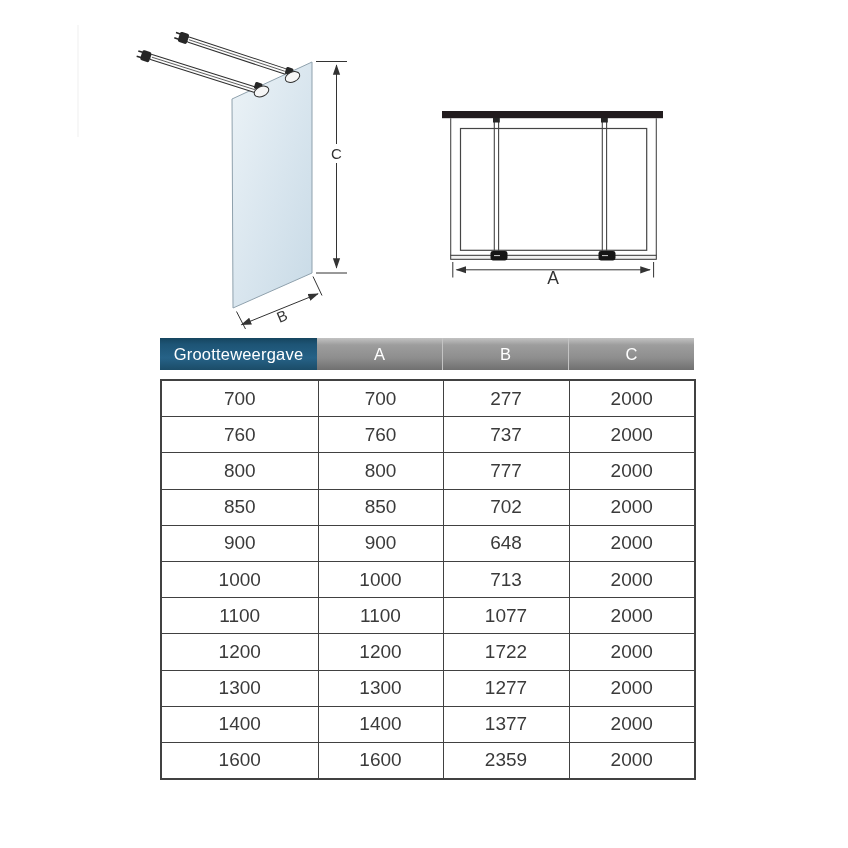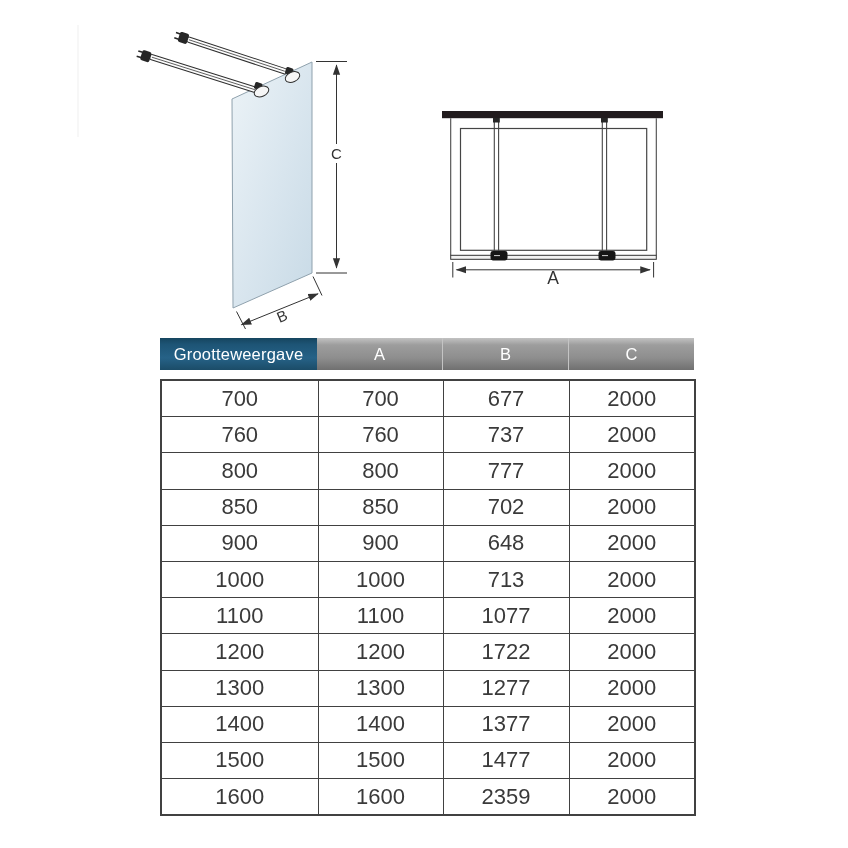--- a/index.html
+++ b/index.html
@@ -16,21 +16,21 @@
   .th-gray{background:linear-gradient(180deg,#c2c2c2 0%,#9d9d9d 22%,#8e8e8e 62%,#707070 100%);}
   .th-a{width:125px;}
   .th-b{width:126px;border-left:1px solid #c4c4c4;}
   .th-c{width:126px;border-left:1px solid #c4c4c4;}
   table.size-table{
     border-collapse:collapse;width:534px;margin-top:9px;
     border:2px solid #414141;table-layout:fixed;
   }
   table.size-table td{
     border:1.4px solid #414141;text-align:center;vertical-align:middle;
-    font-size:22px;color:#3a3a3a;height:35.2px;padding:0;
+    font-size:19px;color:#3a3a3a;height:35.2px;padding:0;
   }
   col.c-size{width:157px;} col.c-a{width:125px;} col.c-b{width:126px;} col.c-c{width:126px;}
   text{fill:#333333;}
 </style>
 </head>
 <body>
 
 <svg class="diagram-svg" width="848" height="335" viewBox="0 0 848 335">
   <defs>
     <linearGradient id="gGlass" x1="0" y1="0" x2="1" y2="1">
@@ -144,21 +144,21 @@
     <colgroup>
       <col class="c-size">
         <col class="c-a">
         <col class="c-b">
         <col class="c-c">
     </colgroup>
     <tbody>
       <tr>
           <td>700</td>
           <td>700</td>
-          <td>677</td>
+          <td>277</td>
           <td>2000</td>
         </tr>
         <tr>
           <td>760</td>
           <td>760</td>
           <td>737</td>
           <td>2000</td>
         </tr>
         <tr>
           <td>800</td>
@@ -202,26 +202,20 @@
           <td>1277</td>
           <td>2000</td>
         </tr>
         <tr>
           <td>1400</td>
           <td>1400</td>
           <td>1377</td>
           <td>2000</td>
         </tr>
         <tr>
-          <td>1500</td>
-          <td>1500</td>
-          <td>1477</td>
-          <td>2000</td>
-        </tr>
-        <tr>
           <td>1600</td>
           <td>1600</td>
           <td>2359</td>
           <td>2000</td>
         </tr>
     </tbody>
   </table>
 </div>
 
 </body></html>

